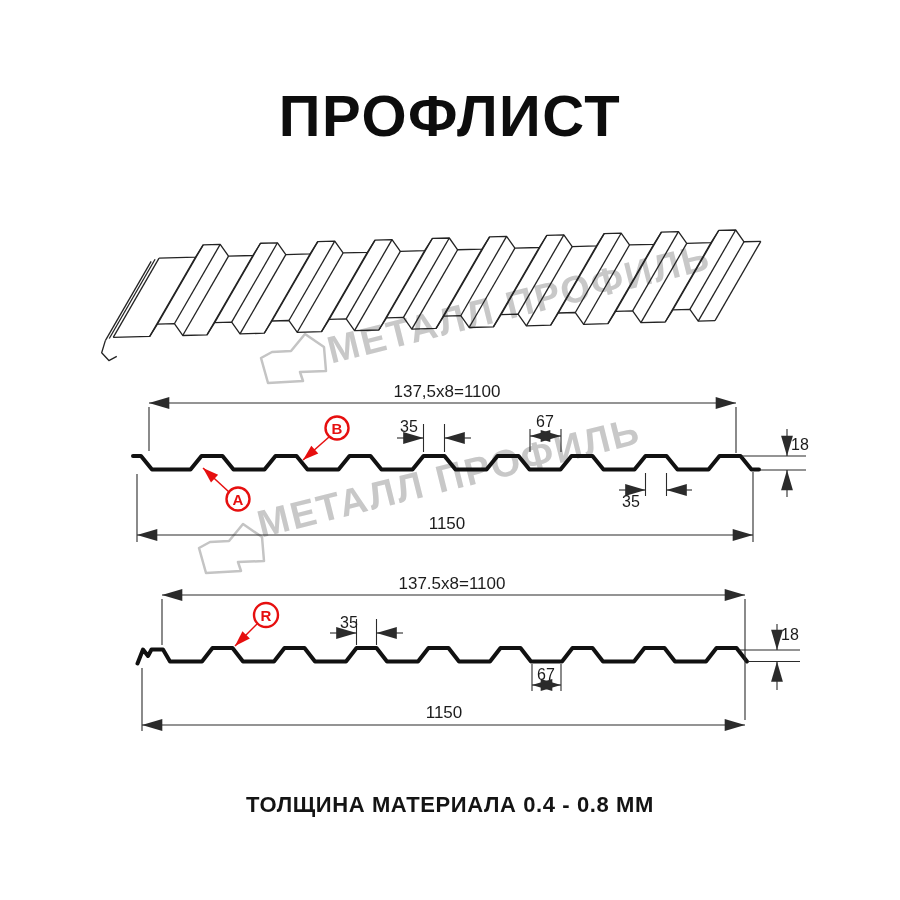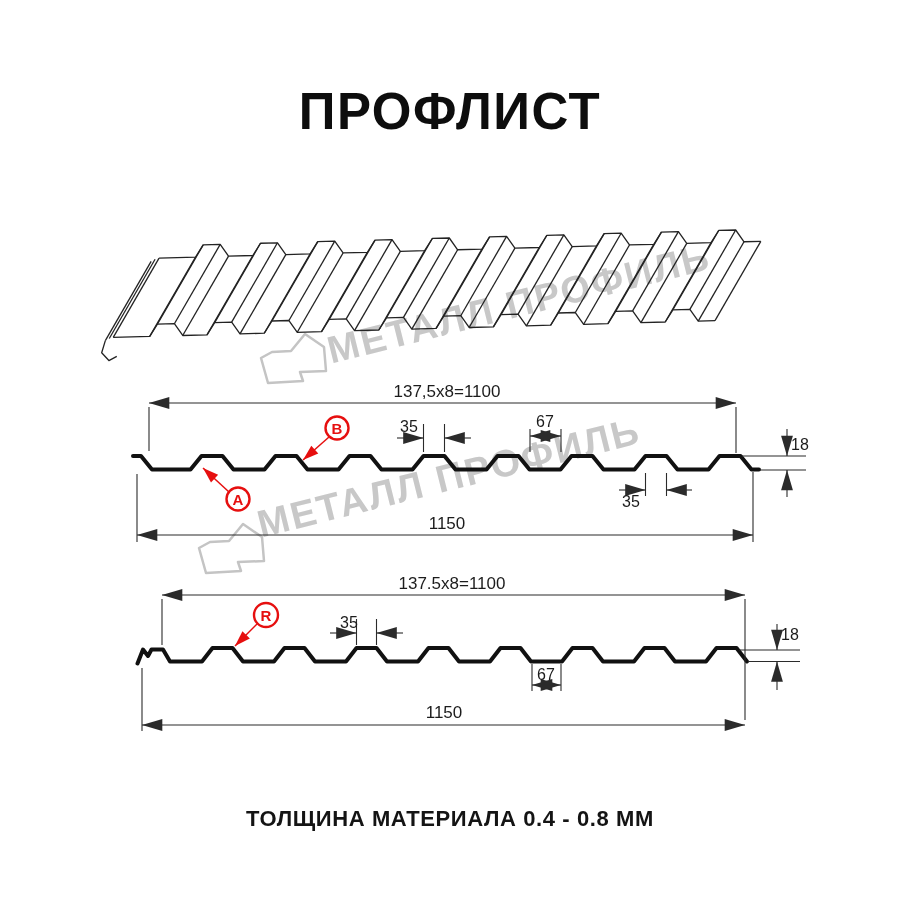--- a/index.html
+++ b/index.html
@@ -1,23 +1,23 @@
 <!DOCTYPE html>
 <html><head>
 <meta charset="utf-8">
 <style>
   html,body{margin:0;padding:0;background:#fff;}
   .page{position:relative;width:900px;height:900px;background:#ffffff;overflow:hidden;
         font-family:"Liberation Sans",sans-serif;}
   .page-title{position:absolute;top:82px;left:0;width:900px;text-align:center;
-        font-size:51px;font-weight:800;letter-spacing:1.5px;color:#0d0d0d;}
+        font-size:58px;font-weight:800;letter-spacing:1.5px;color:#0d0d0d;}
   .page-subtitle{position:absolute;top:129px;left:0;width:900px;text-align:center;
         font-size:22px;font-weight:500;letter-spacing:0.5px;color:#141414;}
   .footer-note{position:absolute;top:792px;left:0;width:900px;text-align:center;
-        font-size:22px;font-weight:600;letter-spacing:0.6px;color:#141414;margin-top:14px;}
+        font-size:22px;font-weight:600;letter-spacing:0.6px;color:#141414;}
   svg{position:absolute;left:0;top:0;}
   .profile{fill:none;stroke:#111;stroke-width:4;stroke-linejoin:round;stroke-linecap:round;}
   .dl{stroke:#2b2b2b;stroke-width:1.1;fill:none;}
   .dimt{font-family:"Liberation Sans",sans-serif;font-size:16px;fill:#1c1c1c;text-anchor:middle;}
   .dimb{font-size:17px;}
   .astart{text-anchor:start;}
   .rl{stroke:#e60f0f;stroke-width:1.5;fill:none;}
   .mk{fill:none;stroke:#e60f0f;stroke-width:2.4;}
   .mt{fill:#e60f0f;font-family:"Liberation Sans",sans-serif;font-size:15px;font-weight:600;text-anchor:middle;}
   .wmt{font-family:"Liberation Sans",sans-serif;font-weight:700;font-size:38px;

